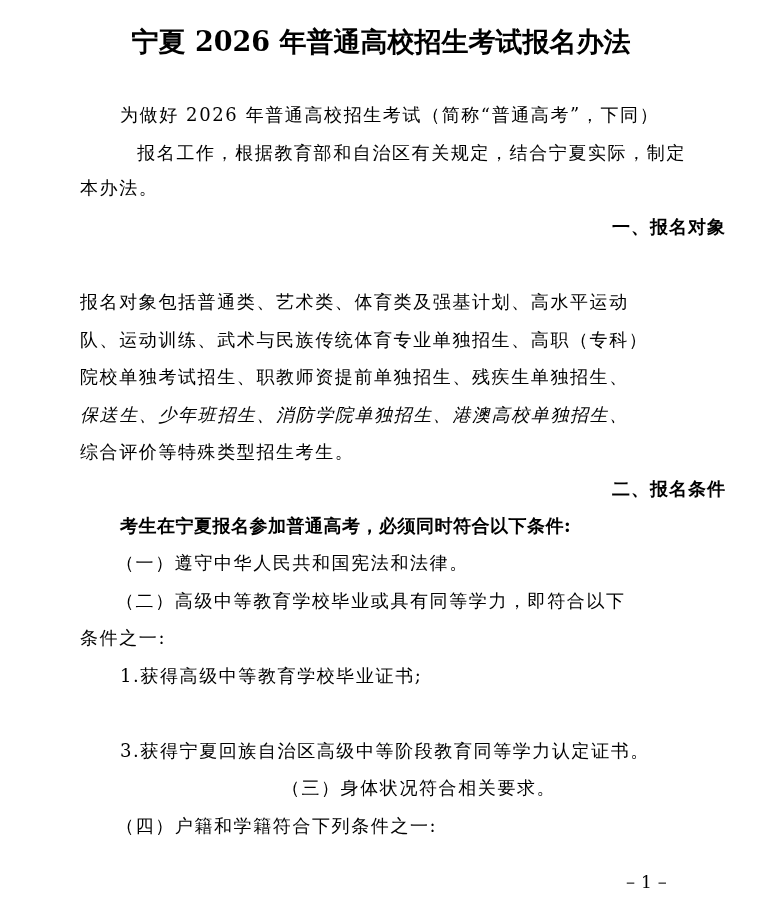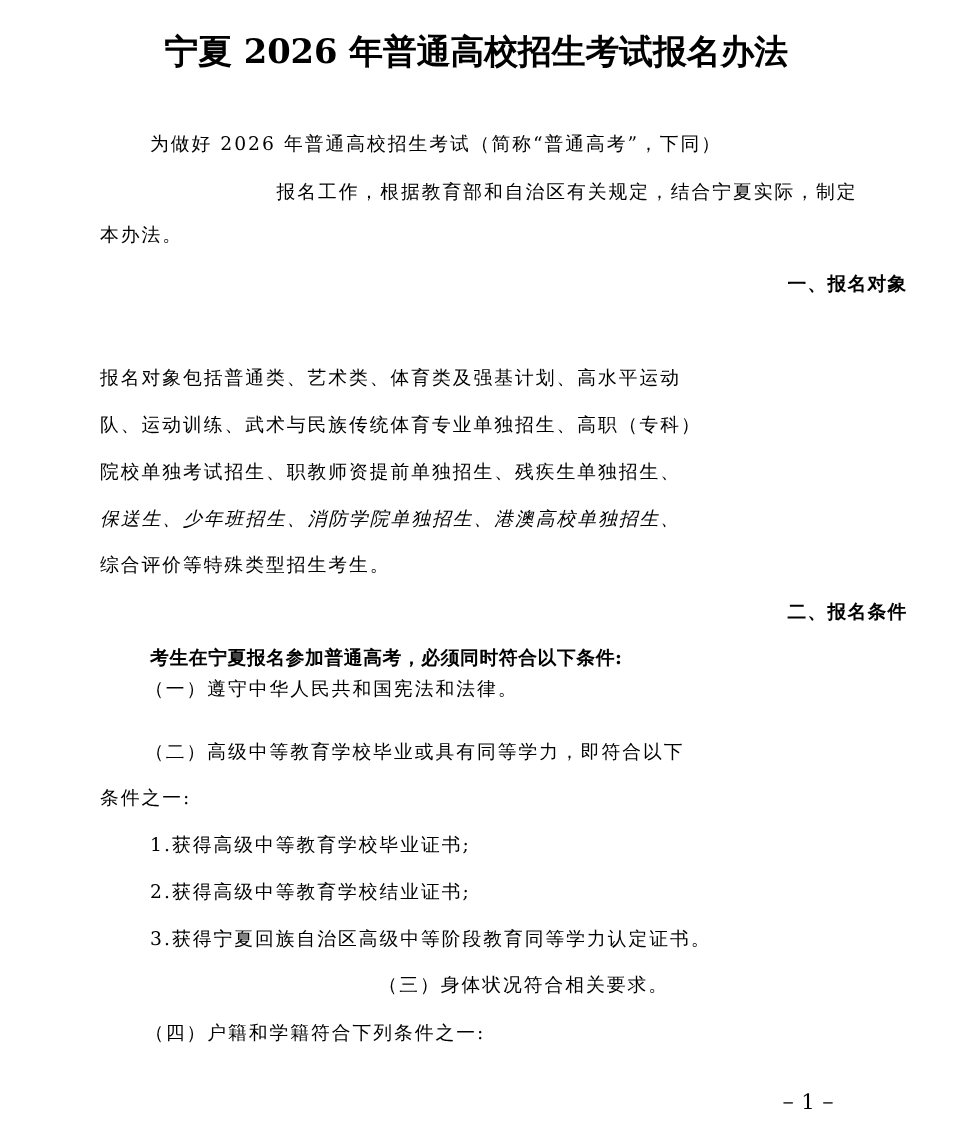--- a/index.html
+++ b/index.html
@@ -30,21 +30,21 @@
       text-align: center;
       font-size: 27px;
       font-weight: bold;
       line-height: 40px;
       letter-spacing: 0px;
     }
     .line {
       position: absolute;
       left: 80px;
       width: 606px;
-      font-size: 15px;
+      font-size: 18px;
       line-height: 30px;
       white-space: nowrap;
       letter-spacing: 1.6px;
     }
     .line.indent { left: 120px; }
     .line.indent-sm { left: 116px; }
     .line.heading {
       font-family: "DejaVu Sans", "Liberation Sans", sans-serif;
       font-weight: bold;
       letter-spacing: 1px;
@@ -76,23 +76,22 @@
 
   <div class="line indent heading" style="top:212px;">一、报名对象</div>
   <div class="line" style="top:287px;">报名对象包括普通类、艺术类、体育类及强基计划、高水平运动</div>
   <div class="line" style="top:325px;">队、运动训练、武术与民族传统体育专业单独招生、高职（专科）</div>
   <div class="line" style="top:362px;">院校单独考试招生、职教师资提前单独招生、残疾生单独招生、</div>
   <div class="line" style="top:400px;font-style:italic;">保送生、少年班招生、消防学院单独招生、港澳高校单独招生、</div>
   <div class="line" style="top:437px;">综合评价等特殊类型招生考生。</div>
 
   <div class="line indent heading" style="top:474px;">二、报名条件</div>
   <div class="line indent bold" style="top:511px;">考生在宁夏报名参加普通高考，必须同时符合以下条件:</div>
-  <div class="line indent-sm" style="top:536px;">（一）遵守中华人民共和国宪法和法律。</div>
+  <div class="line indent-sm" style="top:548px;">（一）遵守中华人民共和国宪法和法律。</div>
   <div class="line indent-sm" style="top:586px;">（二）高级中等教育学校毕业或具有同等学力，即符合以下</div>
   <div class="line" style="top:623px;">条件之一:</div>
   <div class="line indent" style="top:661px;">1.获得高级中等教育学校毕业证书;</div>
-  <div class="line indent" style="top:698px;">2.获得高级中等教育学校结业证书;</div>
   <div class="line indent" style="top:736px;">3.获得宁夏回族自治区高级中等阶段教育同等学力认定证书。</div>
   <div class="line indent-sm" style="top:773px;text-align:center;">（三）身体状况符合相关要求。</div>
   <div class="line indent-sm" style="top:811px;">（四）户籍和学籍符合下列条件之一:</div>
 
   <div class="page-number">－1－</div>
 </div>
 
 </body></html>

